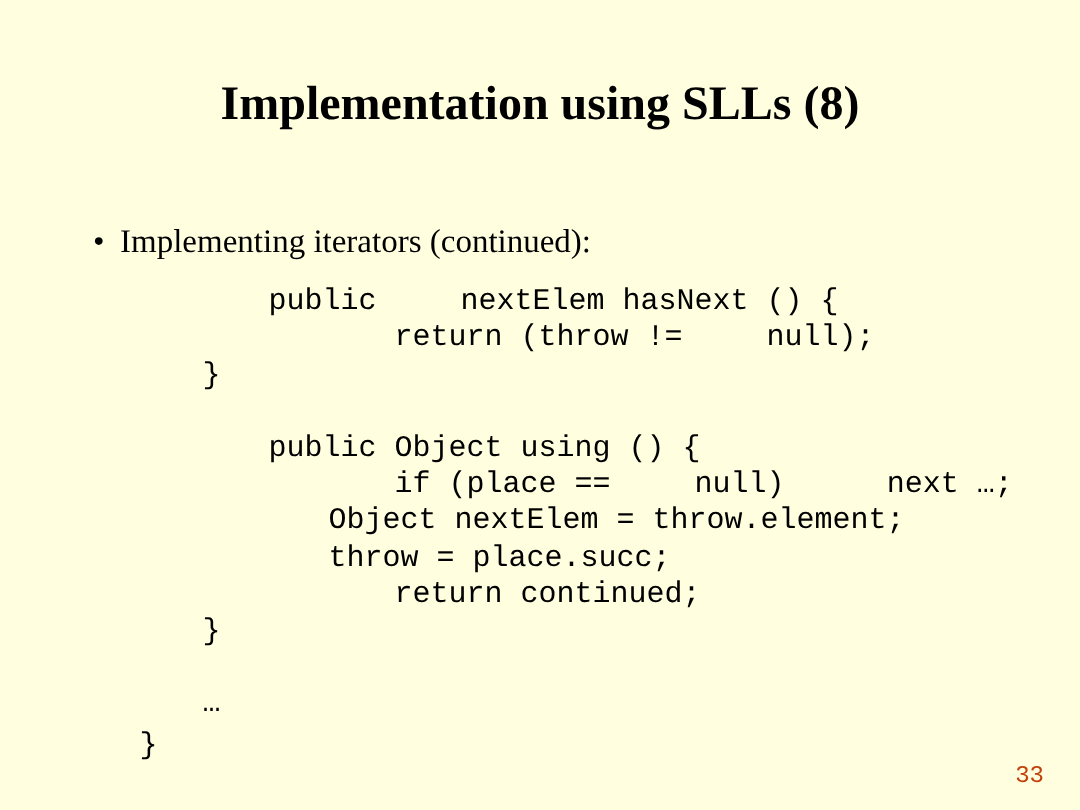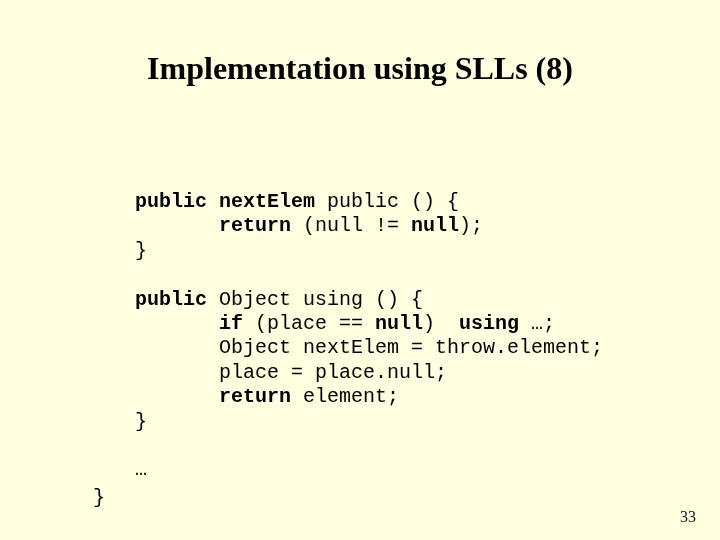--- a/index.html
+++ b/index.html
@@ -40,55 +40,58 @@
   }
   .code {
     position: absolute;
     top: 190px;
     left: 135px;
     font-family: "Courier New", Courier, monospace;
     font-size: 20px;
     line-height: 1.22;
     white-space: pre;
   }
-  .code b { font-weight: bold; }
+  .code b { font-weight: normal; margin-left: 44px; }
   .closing-brace {
     position: absolute;
     top: 486px;
     left: 93px;
     font-family: "Courier New", Courier, monospace;
     font-size: 20px;
   }
   .pagenum {
     position: absolute;
     bottom: 14px;
     right: 24px;
     font-size: 16px;
-    color: #0f172a;
-    font-family: Liberation Serif, serif;
+    color: #c2410c;
+    font-family: Liberation Mono, monospace;
     text-align: center;
   }
 </style>
 </head>
 <body>
 
 <div class="slide">
 
   <div class="title">Implementation using SLLs (8)</div>
 
+  <div class="bullet-row">
+    <span class="bullet-dot">•</span><span>Implementing iterators (continued):</span>
+  </div>
 
-  <div class="code"><b>public</b> <b>nextElem</b><span> public () {</span>
-<span>       </span><b>return</b><span> (null != </span><b>null</b><span>);</span>
+  <div class="code"><b>public</b> <b>nextElem</b><span> hasNext () {</span>
+<span>       </span><b>return</b><span> (throw != </span><b>null</b><span>);</span>
 <span>}</span>
 <span></span>
 <b>public</b><span> Object using () {</span>
-<span>       </span><b>if</b><span> (place == </span><b>null</b><span>)  </span><b>using</b><span> …;</span>
+<span>       </span><b>if</b><span> (place == </span><b>null</b><span>)  </span><b>next</b><span> …;</span>
 <span>       Object nextElem = throw.element;</span>
-<span>       place = place.null;</span>
-<span>       </span><b>return</b><span> element;</span>
+<span>       throw = place.succ;</span>
+<span>       </span><b>return</b><span> continued;</span>
 <span>}</span>
 <span></span>
 <span>…</span></div>
 
   <div class="closing-brace">}</div>
 
   <div class="pagenum">33</div>
 
 </div>
 

